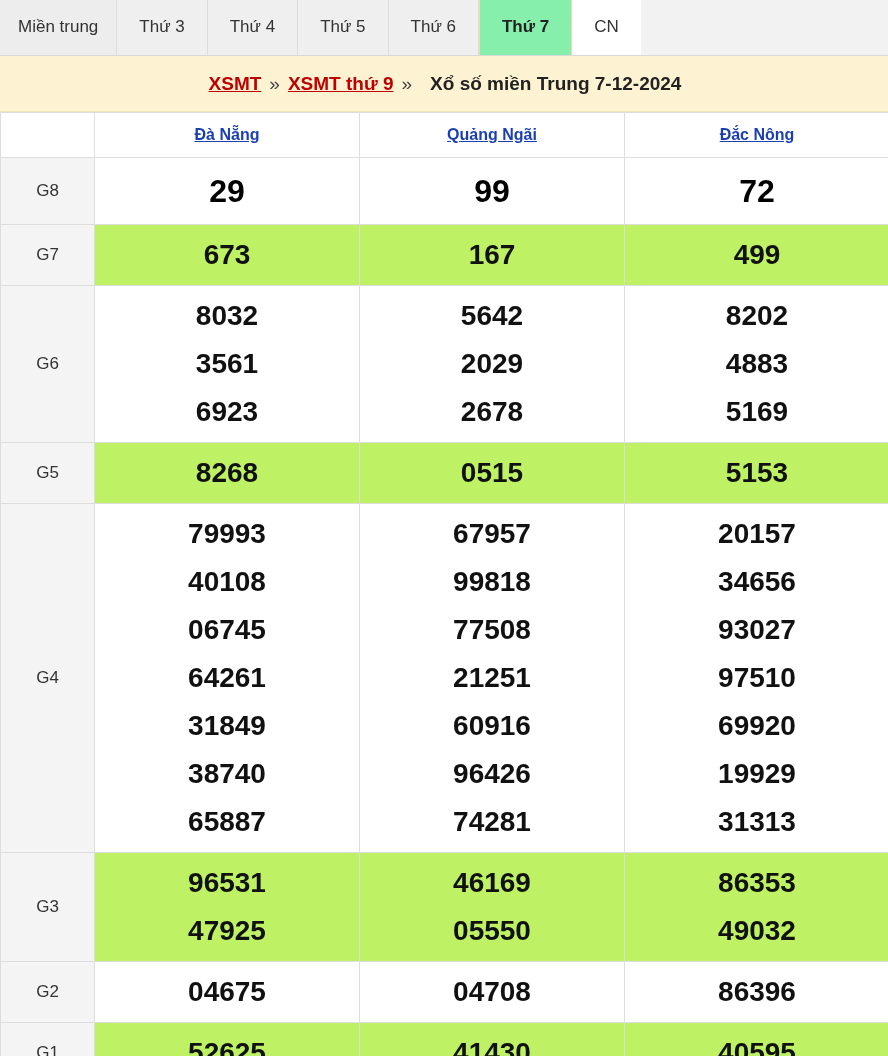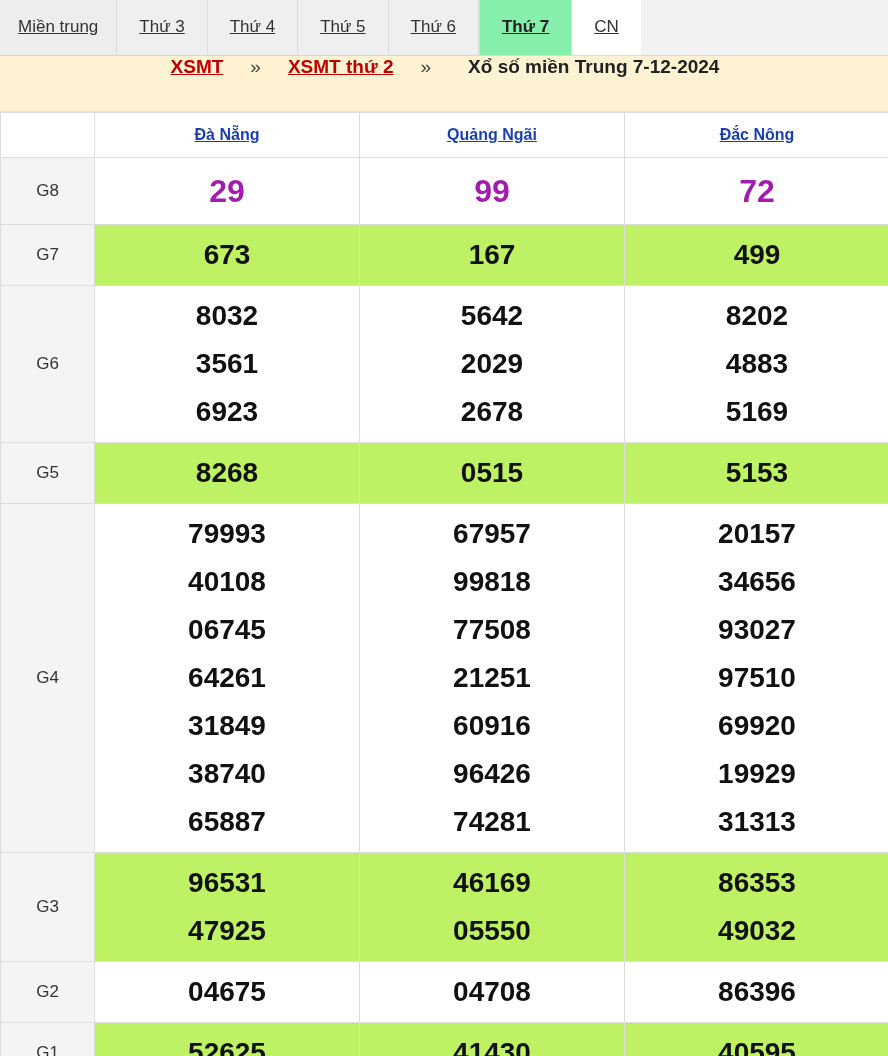--- a/index.html
+++ b/index.html
@@ -33,21 +33,20 @@
     align-items: center;
     justify-content: flex-end;
     padding: 0 22px;
     font-size: 17px;
     color: #333333;
     background: #efefef;
     border-right: 1px solid #dcdcdc;
     white-space: nowrap;
     cursor: pointer;
     box-sizing: border-box;
-    text-decoration: underline;
   }
   .tab.first {
     background: #ededed;
     padding: 0 18px;
   }
   .tab.active {
     background: #86efac;
     color: #222222;
     font-weight: bold;
     border-right: 1px solid #e8dcb0;
@@ -56,27 +55,26 @@
   .tab.plain {
     background: #ffffff;
     border-right: none;
   }
 
   
   .breadcrumb {
     background: #fdf3d2;
     height: 56px;
     display: flex;
-    align-items: flex-start;
+    align-items: center;
     justify-content: center;
     font-size: 19px;
     color: #222222;
     border-bottom: 1px solid #f0e4bd;
     box-sizing: border-box;
-    gap: 19px;
   }
   .breadcrumb a {
     color: #c00000;
     font-weight: bold;
     text-decoration: underline;
     margin: 0 2px;
   }
   .breadcrumb .sep {
     margin: 0 6px;
     color: #444444;
@@ -122,21 +120,21 @@
     background: #ffffff;
     font-size: 28px;
     font-weight: bold;
     color: #111111;
     line-height: 48px;
     padding: 6px 0;
   }
   tr.alt td.nums { background: #bef264; }
   tr.alt td.label { background: #f4f4f4; }
 
-  td.nums.red { color: #a21caf; }
+  td.nums.red { color: #000000; }
   td.nums.g8 { font-size: 32px; line-height: 54px; }
   .num-line { display: block; }
 </style>
 </head>
 <body>
 
 <div class="tabs">
   <div class="tab first">
       <span>Miền trung</span>
     </div>
@@ -156,21 +154,21 @@
       <span>Thứ 7</span>
     </div>
   <div class="tab plain">
       <span>CN</span>
     </div>
 </div>
 
 <div class="breadcrumb">
   <a href="#">XSMT</a>
   <span class="sep">»</span>
-  <a href="#">XSMT thứ 2</a>
+  <a href="#">XSMT thứ 9</a>
   <span class="sep">»</span>
   <span class="cur">Xổ số miền Trung 7-12-2024</span>
 </div>
 
 <table class="results">
   <colgroup>
     <col class="col-label">
       <col class="col-prov">
       <col class="col-prov">
       <col class="col-prov">

